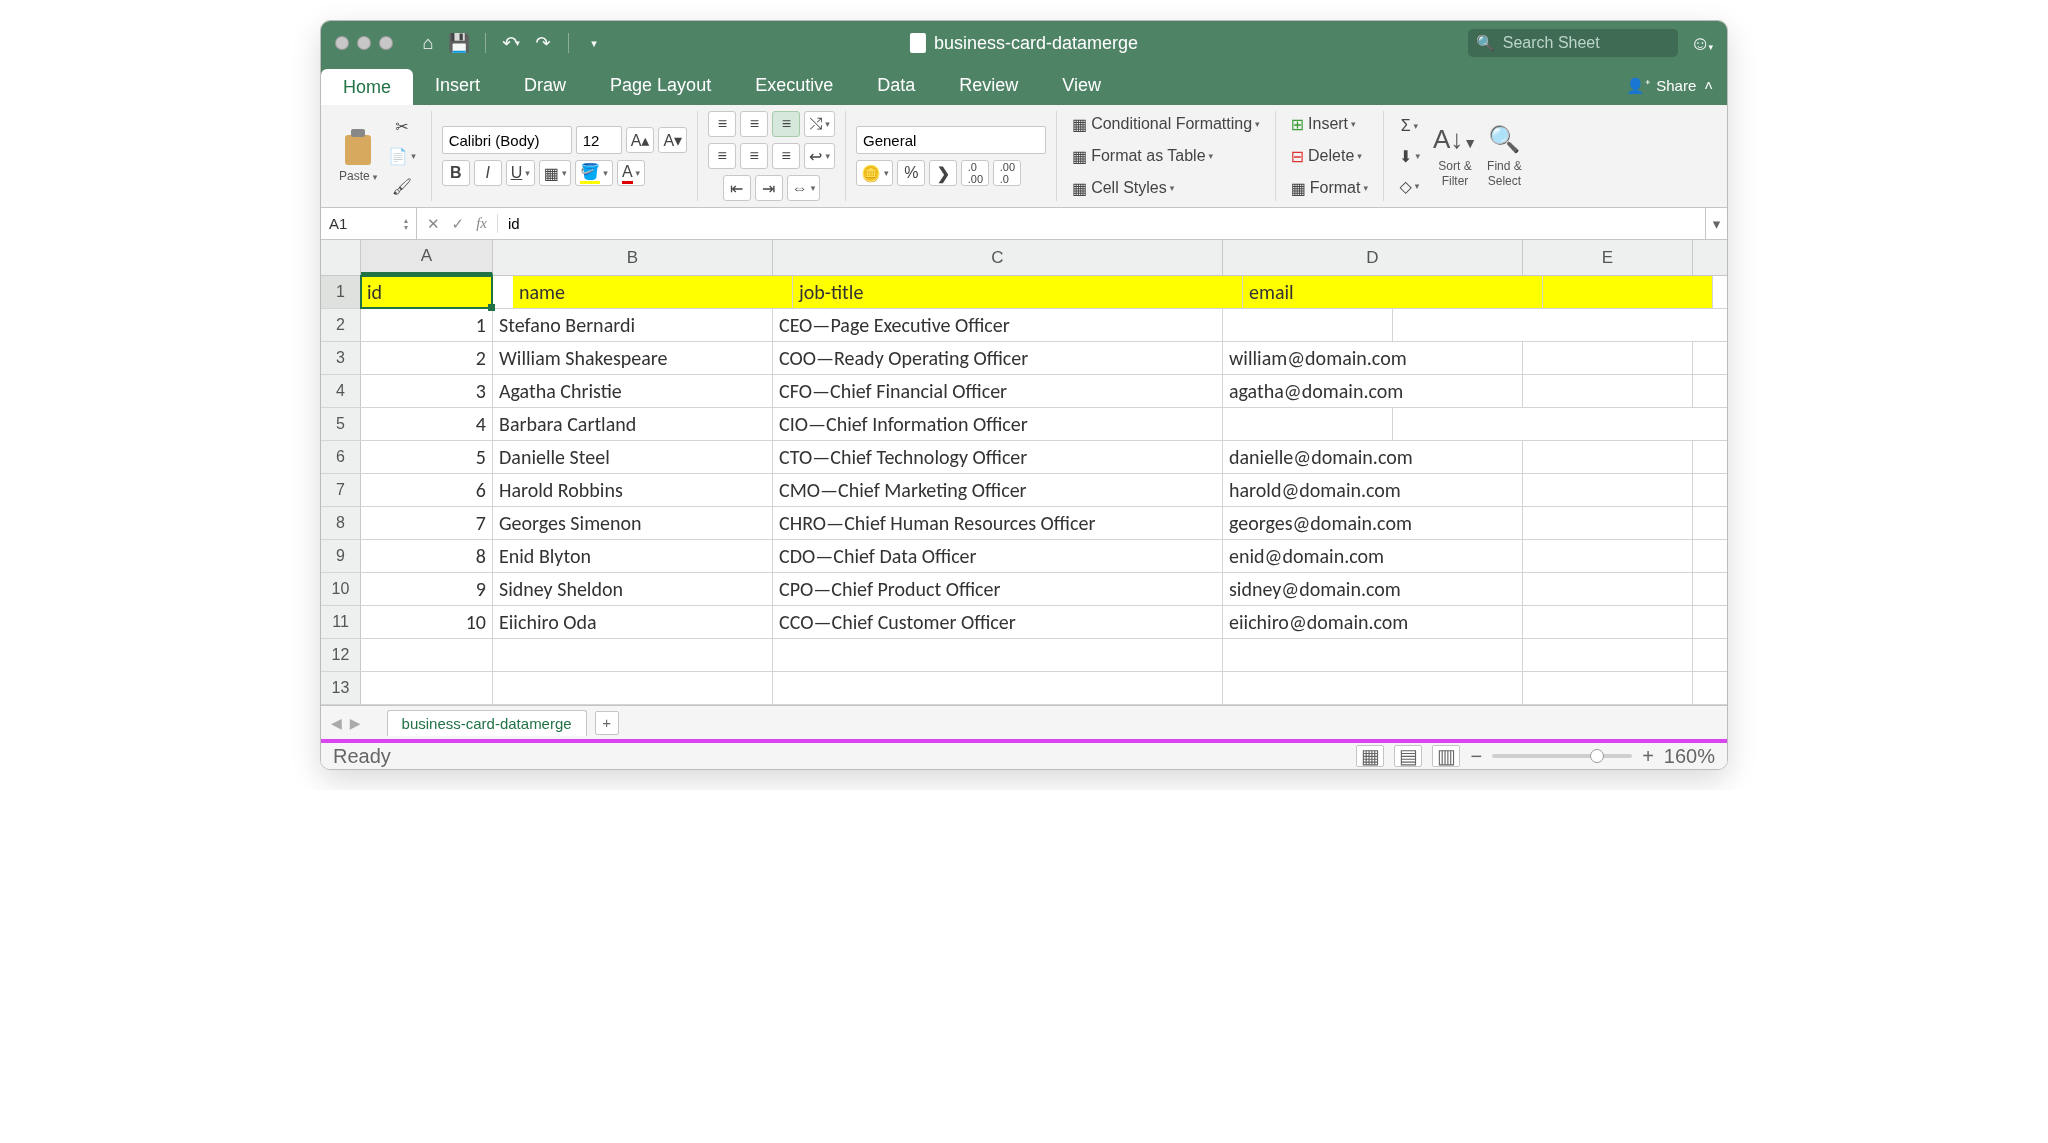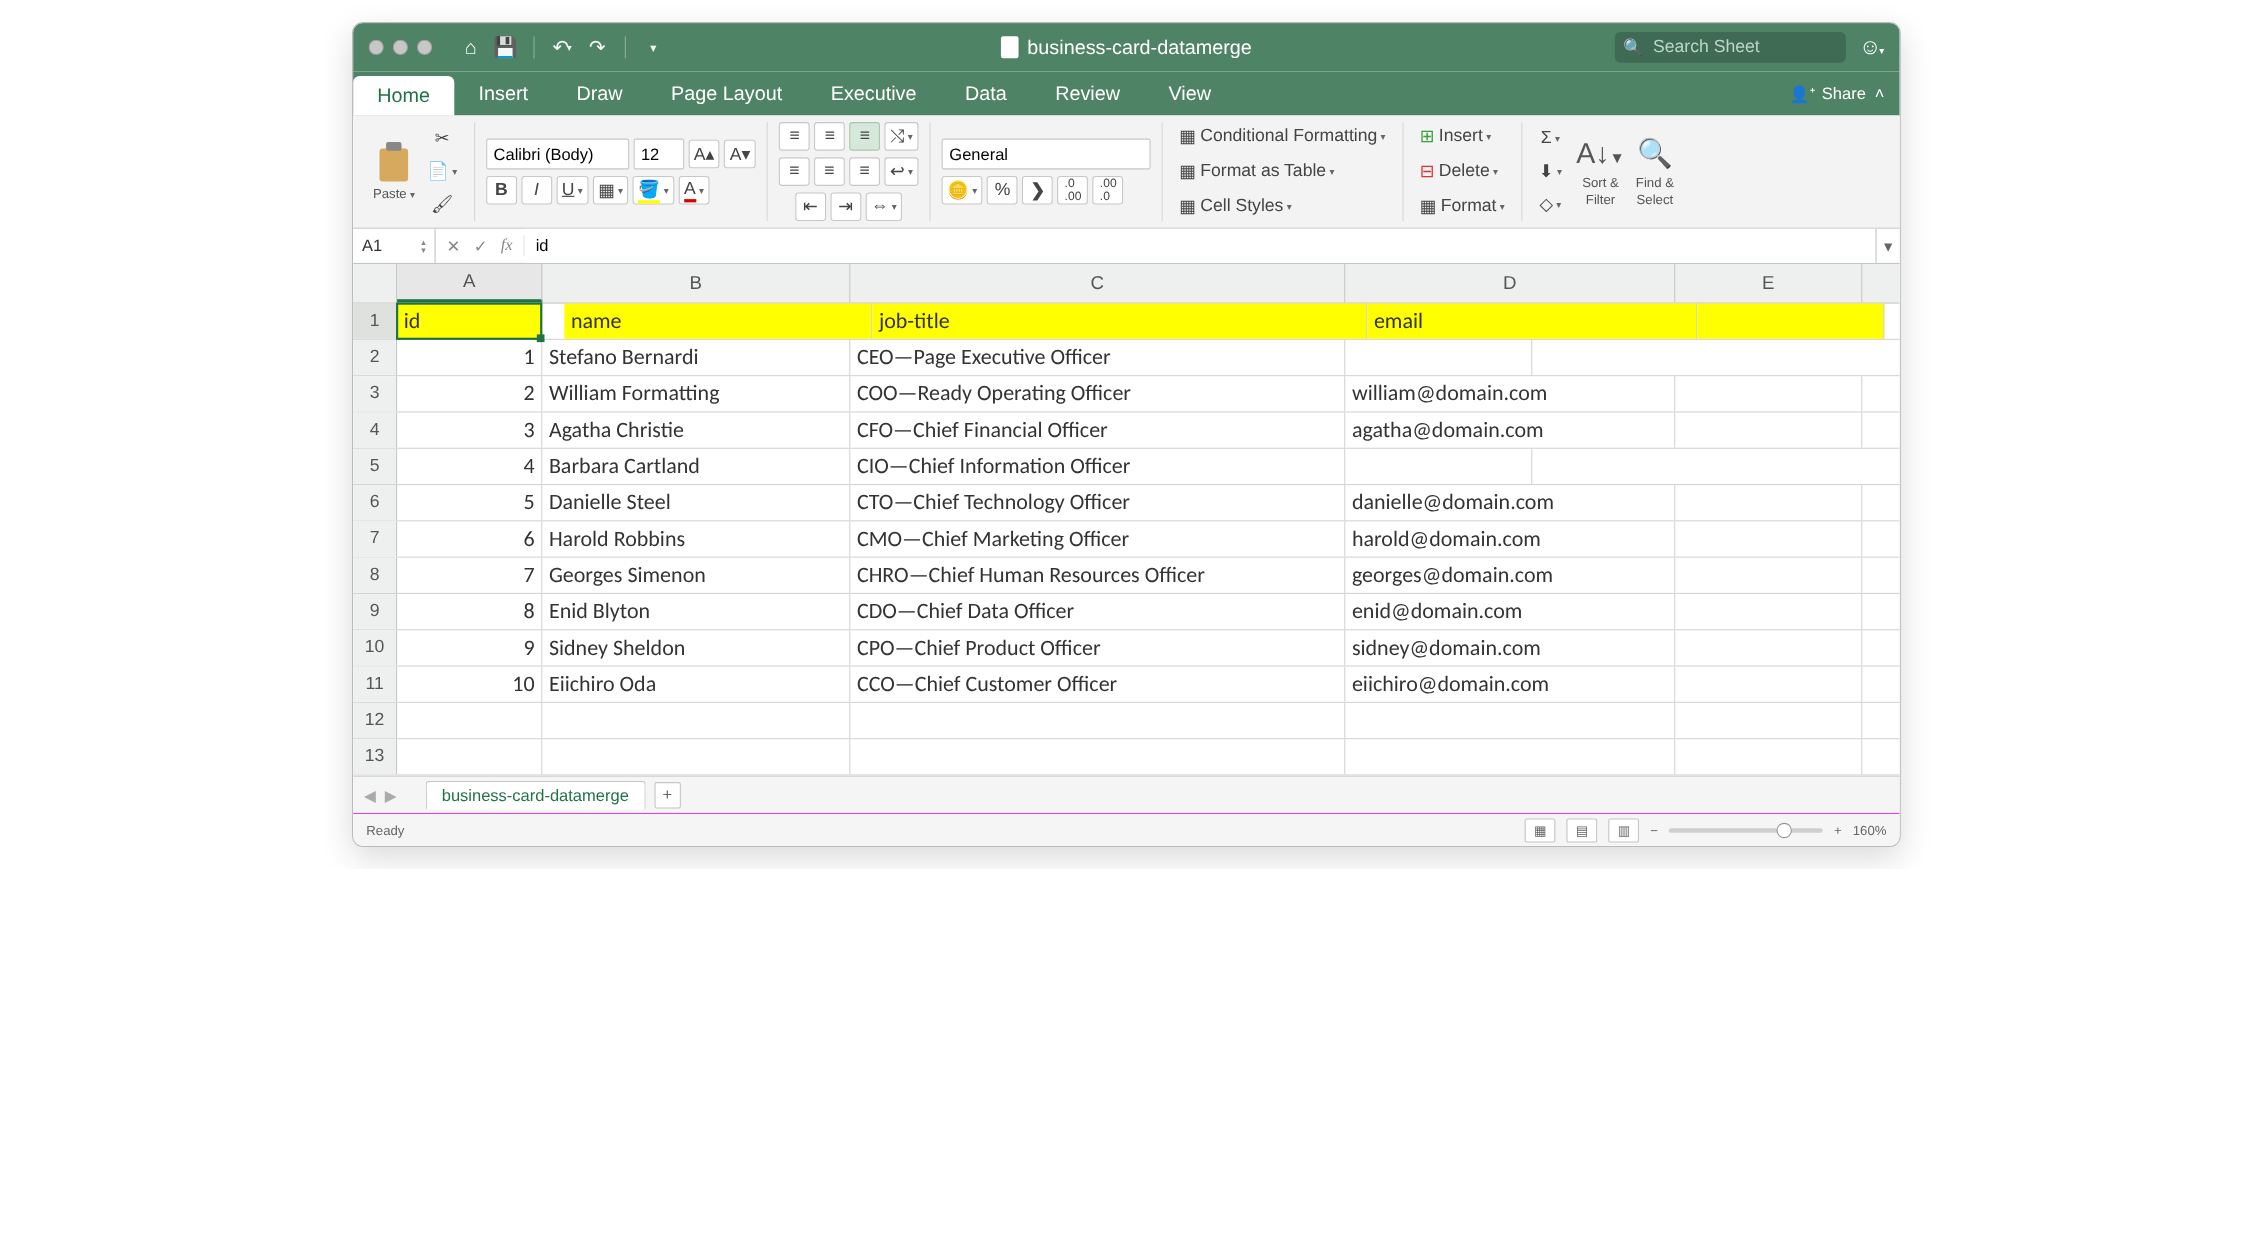--- a/index.html
+++ b/index.html
@@ -41,21 +41,21 @@
   .biglabel{ font-size:12px; color:#555; text-align:center; line-height:1.2;}
   .big { font-size:26px; }
   .Aplus{ font-size:16px;}
 
   .clipboard-icon{ width:30px; height:36px; position:relative;}
   .clipboard-icon::before{ content:""; position:absolute; inset:6px 2px 0 2px; background:#d6a95e; border-radius:3px;}
   .clipboard-icon::after{ content:""; position:absolute; top:0; left:8px; width:14px; height:8px; background:#888; border-radius:2px;}
 
   
   .fbar { display:flex; align-items:center; height:32px; background:#fff; border-bottom:1px solid #c5c5c5;}
-  .namebox{ width:75px; height:100%; border-right:1px solid #c5c5c5; display:flex; align-items:center; padding:0 8px; justify-content:space-between; font-size:15px;}
+  .namebox{ width:96px; height:100%; border-right:1px solid #c5c5c5; display:flex; align-items:center; padding:0 8px; justify-content:space-between; font-size:15px;}
   .fbtns{ display:flex; align-items:center; gap:12px; padding:0 10px; color:#888;}
   .fx { font-style:italic; font-family: "Times New Roman", serif;}
   .finput{ flex:1; height:100%; border:none; outline:none; padding:0 10px; font-size:15px;}
   .fexpand{ width:22px; text-align:center; color:#666; border-left:1px solid #c5c5c5; height:100%; display:flex; align-items:center; justify-content:center;}
 
   
   .grid { position:relative; background:#fff;}
   .ghead{ display:flex; background:#eef0ef; border-bottom:1px solid #c8c8c8; height:36px;}
   .corner{ width:40px; border-right:1px solid #c8c8c8;}
   .colh{ border-right:1px solid #c8c8c8; display:flex; align-items:center; justify-content:center; color:#555; font-size:17px;}
@@ -73,21 +73,21 @@
   .selcell{ position:absolute; inset:-1px; border:2px solid #217346; pointer-events:none;}
   .selcell::after{ content:""; position:absolute; right:-4px; bottom:-4px; width:7px; height:7px; background:#217346;}
 
   
   .sheetbar{ display:flex; align-items:center; height:34px; border-top:1px solid #c5c5c5; background:#f5f5f5; padding:0 10px; gap:8px;}
   .navarrow{ color:#aaa; font-size:14px;}
   .sheettab{ background:#fff; border:1px solid #c5c5c5; border-bottom:none; padding:4px 14px; color:#217346; font-size:15px; border-radius:3px 3px 0 0;}
   .addsheet{ width:24px; height:24px; border:1px solid #c5c5c5; display:flex; align-items:center; justify-content:center; color:#666; background:#fff; border-radius:2px;}
 
   
-  .status{ display:flex; align-items:center; height:30px; border-top:1px solid #d946ef; background:#f5f5f5; padding:0 12px; font-size:12px; color:#666;}
+  .status{ display:flex; align-items:center; height:30px; border-top:4px solid #d946ef; background:#f5f5f5; padding:0 12px; font-size:20px; color:#666;}
   .status .right{ margin-left:auto; display:flex; align-items:center; gap:10px;}
   .viewbtn{ width:28px; height:22px; border:1px solid #c5c5c5; background:#fff; display:flex; align-items:center; justify-content:center; border-radius:2px;}
   .slider{ width:140px; height:4px; background:#cfcfcf; border-radius:2px; position:relative;}
   .slider .thumb{ position:absolute; top:-5px; left:70%; width:14px; height:14px; background:#fff; border:1px solid #999; border-radius:50%;}
   .updn{ display:inline-flex; flex-direction:column; font-size:8px; line-height:7px; color:#888; margin-left:4px;}
 </style>
 </head>
 <body>
 
 <div class="window">
@@ -309,21 +309,21 @@
         <div class="row">
           <div class="rh">2</div>
           <div class="cell cA">1</div>
           <div class="cell cB">Stefano Bernardi</div>
           <div class="cell cC">CEO—Page Executive Officer</div>
           <div class="cell cE"></div>
         </div>
         <div class="row">
           <div class="rh">3</div>
           <div class="cell cA">2</div>
-          <div class="cell cB">William Formatting</div>
+          <div class="cell cB">William Shakespeare</div>
           <div class="cell cC">COO—Ready Operating Officer</div>
           <div class="cell cD">william@domain.com</div>
           <div class="cell cE"></div>
         </div>
         <div class="row">
           <div class="rh">4</div>
           <div class="cell cA">3</div>
           <div class="cell cB">Agatha Christie</div>
           <div class="cell cC">CFO—Chief Financial Officer</div>
           <div class="cell cD">agatha@domain.com</div>

